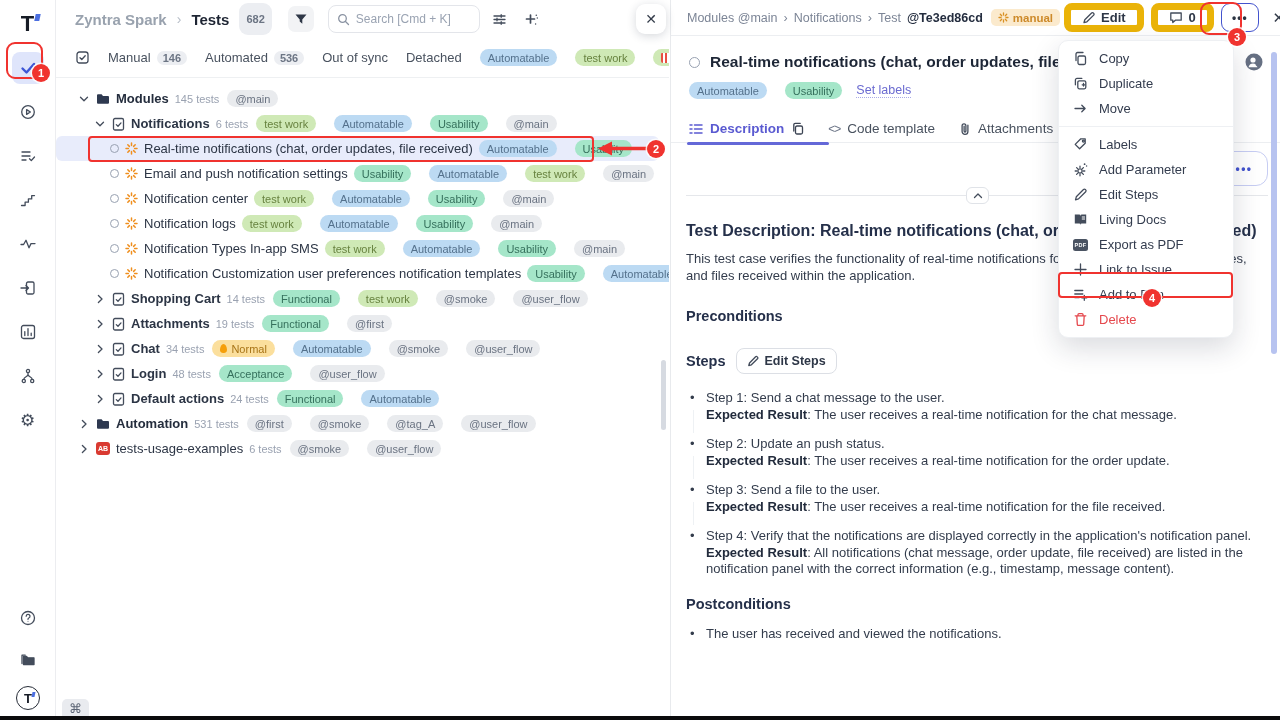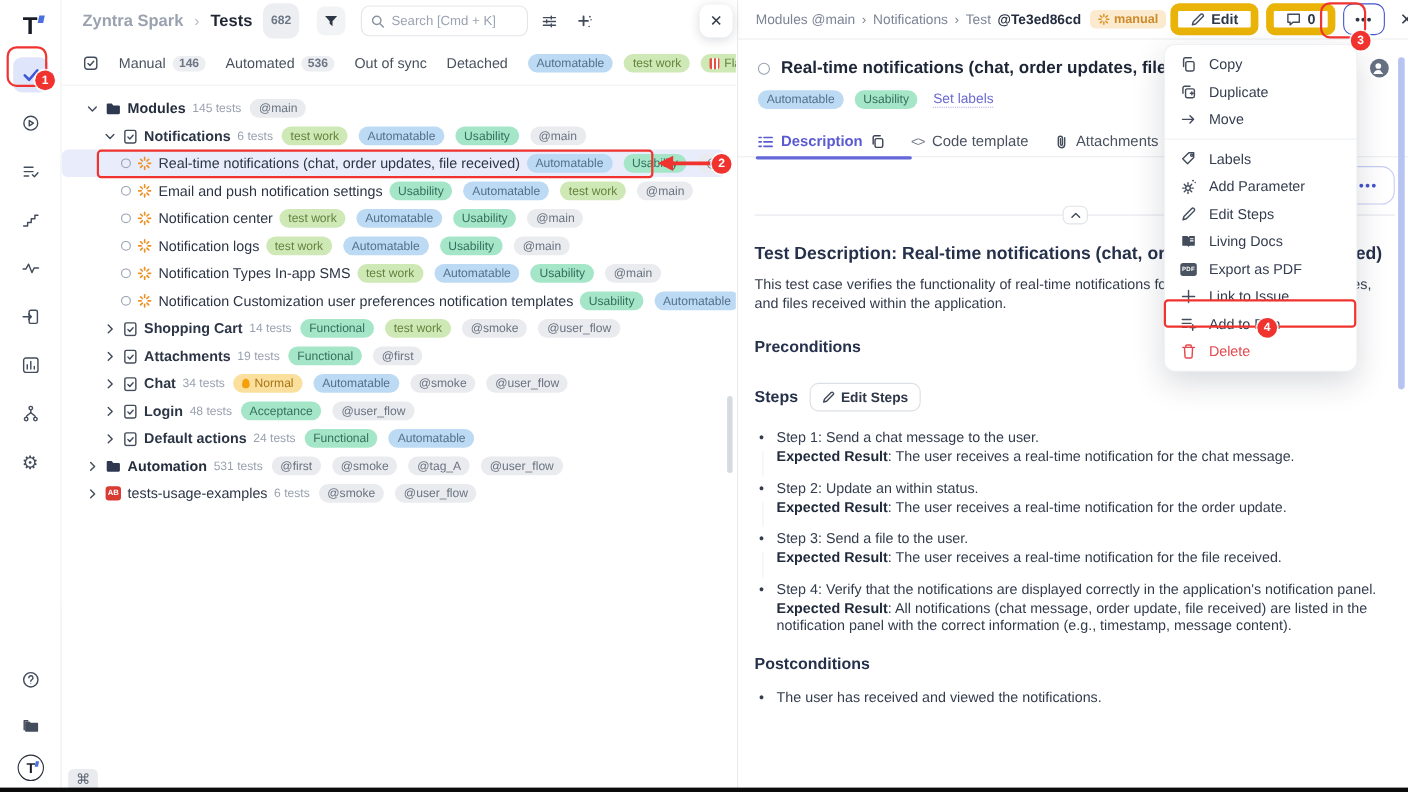--- a/index.html
+++ b/index.html
@@ -31,21 +31,21 @@
   .filter-btn { width:26px; height:26px; border-radius:7px; background:#f2f3f5; display:flex; align-items:center; justify-content:center; margin-left:8px; cursor:pointer; }
   .search-box { width:152px; height:28px; border:1px solid #e3e5ea; border-radius:8px; display:flex; align-items:center; gap:6px; padding:0 8px; margin-left:6px; }
   .search-box input { border:none; outline:none; width:112px; font-size:12px; color:#3a4352; font-family:"Liberation Sans",sans-serif; background:transparent; }
   .search-box input::placeholder { color:#9aa3b2; }
   .hdr-ic { width:24px; height:24px; display:flex; align-items:center; justify-content:center; cursor:pointer; }
   .close-float { position:absolute; left:636px; top:4px; width:30px; height:30px; background:#fff; border-radius:9px; box-shadow:0 2px 10px rgba(30,38,60,.18); display:flex; align-items:center; justify-content:center; font-size:14px; color:#333b49; cursor:pointer; z-index:30; }
 
   .lp-tabs { display:flex; align-items:center; height:40px; padding-left:19px; gap:18px; border-bottom:1px solid #eef0f2; white-space:nowrap; }
   .lp-tab { font-size:13px; color:#49525f; display:flex; align-items:center; gap:6px; cursor:pointer; }
   .tab-count { background:#eceef2; color:#6c7584; font-size:11px; font-weight:700; border-radius:9px; padding:1px 6px; }
-  .chiprow { display:flex; gap:10px; align-items:center; }
+  .chiprow { display:flex; gap:18px; align-items:center; }
 
   .chip { display:inline-flex; align-items:center; gap:4px; font-size:11px; border-radius:10px; padding:2.5px 8px; white-space:nowrap; }
   .chip.blue { background:#bcdaf3; color:#54718c; }
   .chip.teal { background:#a5e6c9; color:#35705c; }
   .chip.green { background:#cfe9b6; color:#67823f; }
   .chip.gray { background:#e9ebee; color:#6a7382; }
   .chip.amber { background:#fbdf9d; color:#a87416; }
   .cicon { display:inline-block; }
   .cicon.popcorn { width:9px; height:10px; border-radius:1px 1px 2px 2px; background:repeating-linear-gradient(90deg,#e84f42 0 2px,#fff 2px 4px); }
   .cicon.flame { width:7px; height:9px; background:#f59f0a; border-radius:50% 50% 45% 45% / 65% 65% 35% 35%; }
@@ -640,21 +640,21 @@
         <span>Edit Steps</span>
       </button>
     </div>
 
     <ul class="steps">
       <li>
         <span>Step 1: Send a chat message to the user.</span><br>
         <b>Expected Result</b><span>: </span><span>The user receives a real-time notification for the chat message.</span>
       </li>
       <li>
-        <span>Step 2: Update an within status.</span><br>
+        <span>Step 2: Update an push status.</span><br>
         <b>Expected Result</b><span>: </span><span>The user receives a real-time notification for the order update.</span>
       </li>
       <li>
         <span>Step 3: Send a file to the user.</span><br>
         <b>Expected Result</b><span>: </span><span>The user receives a real-time notification for the file received.</span>
       </li>
       <li>
         <span>Step 4: Verify that the notifications are displayed correctly in the application's notification panel.</span><br>
         <b>Expected Result</b><span>: </span><span>All notifications (chat message, order update, file received) are listed in the notification panel with the correct information (e.g., timestamp, message content).</span>
       </li>

